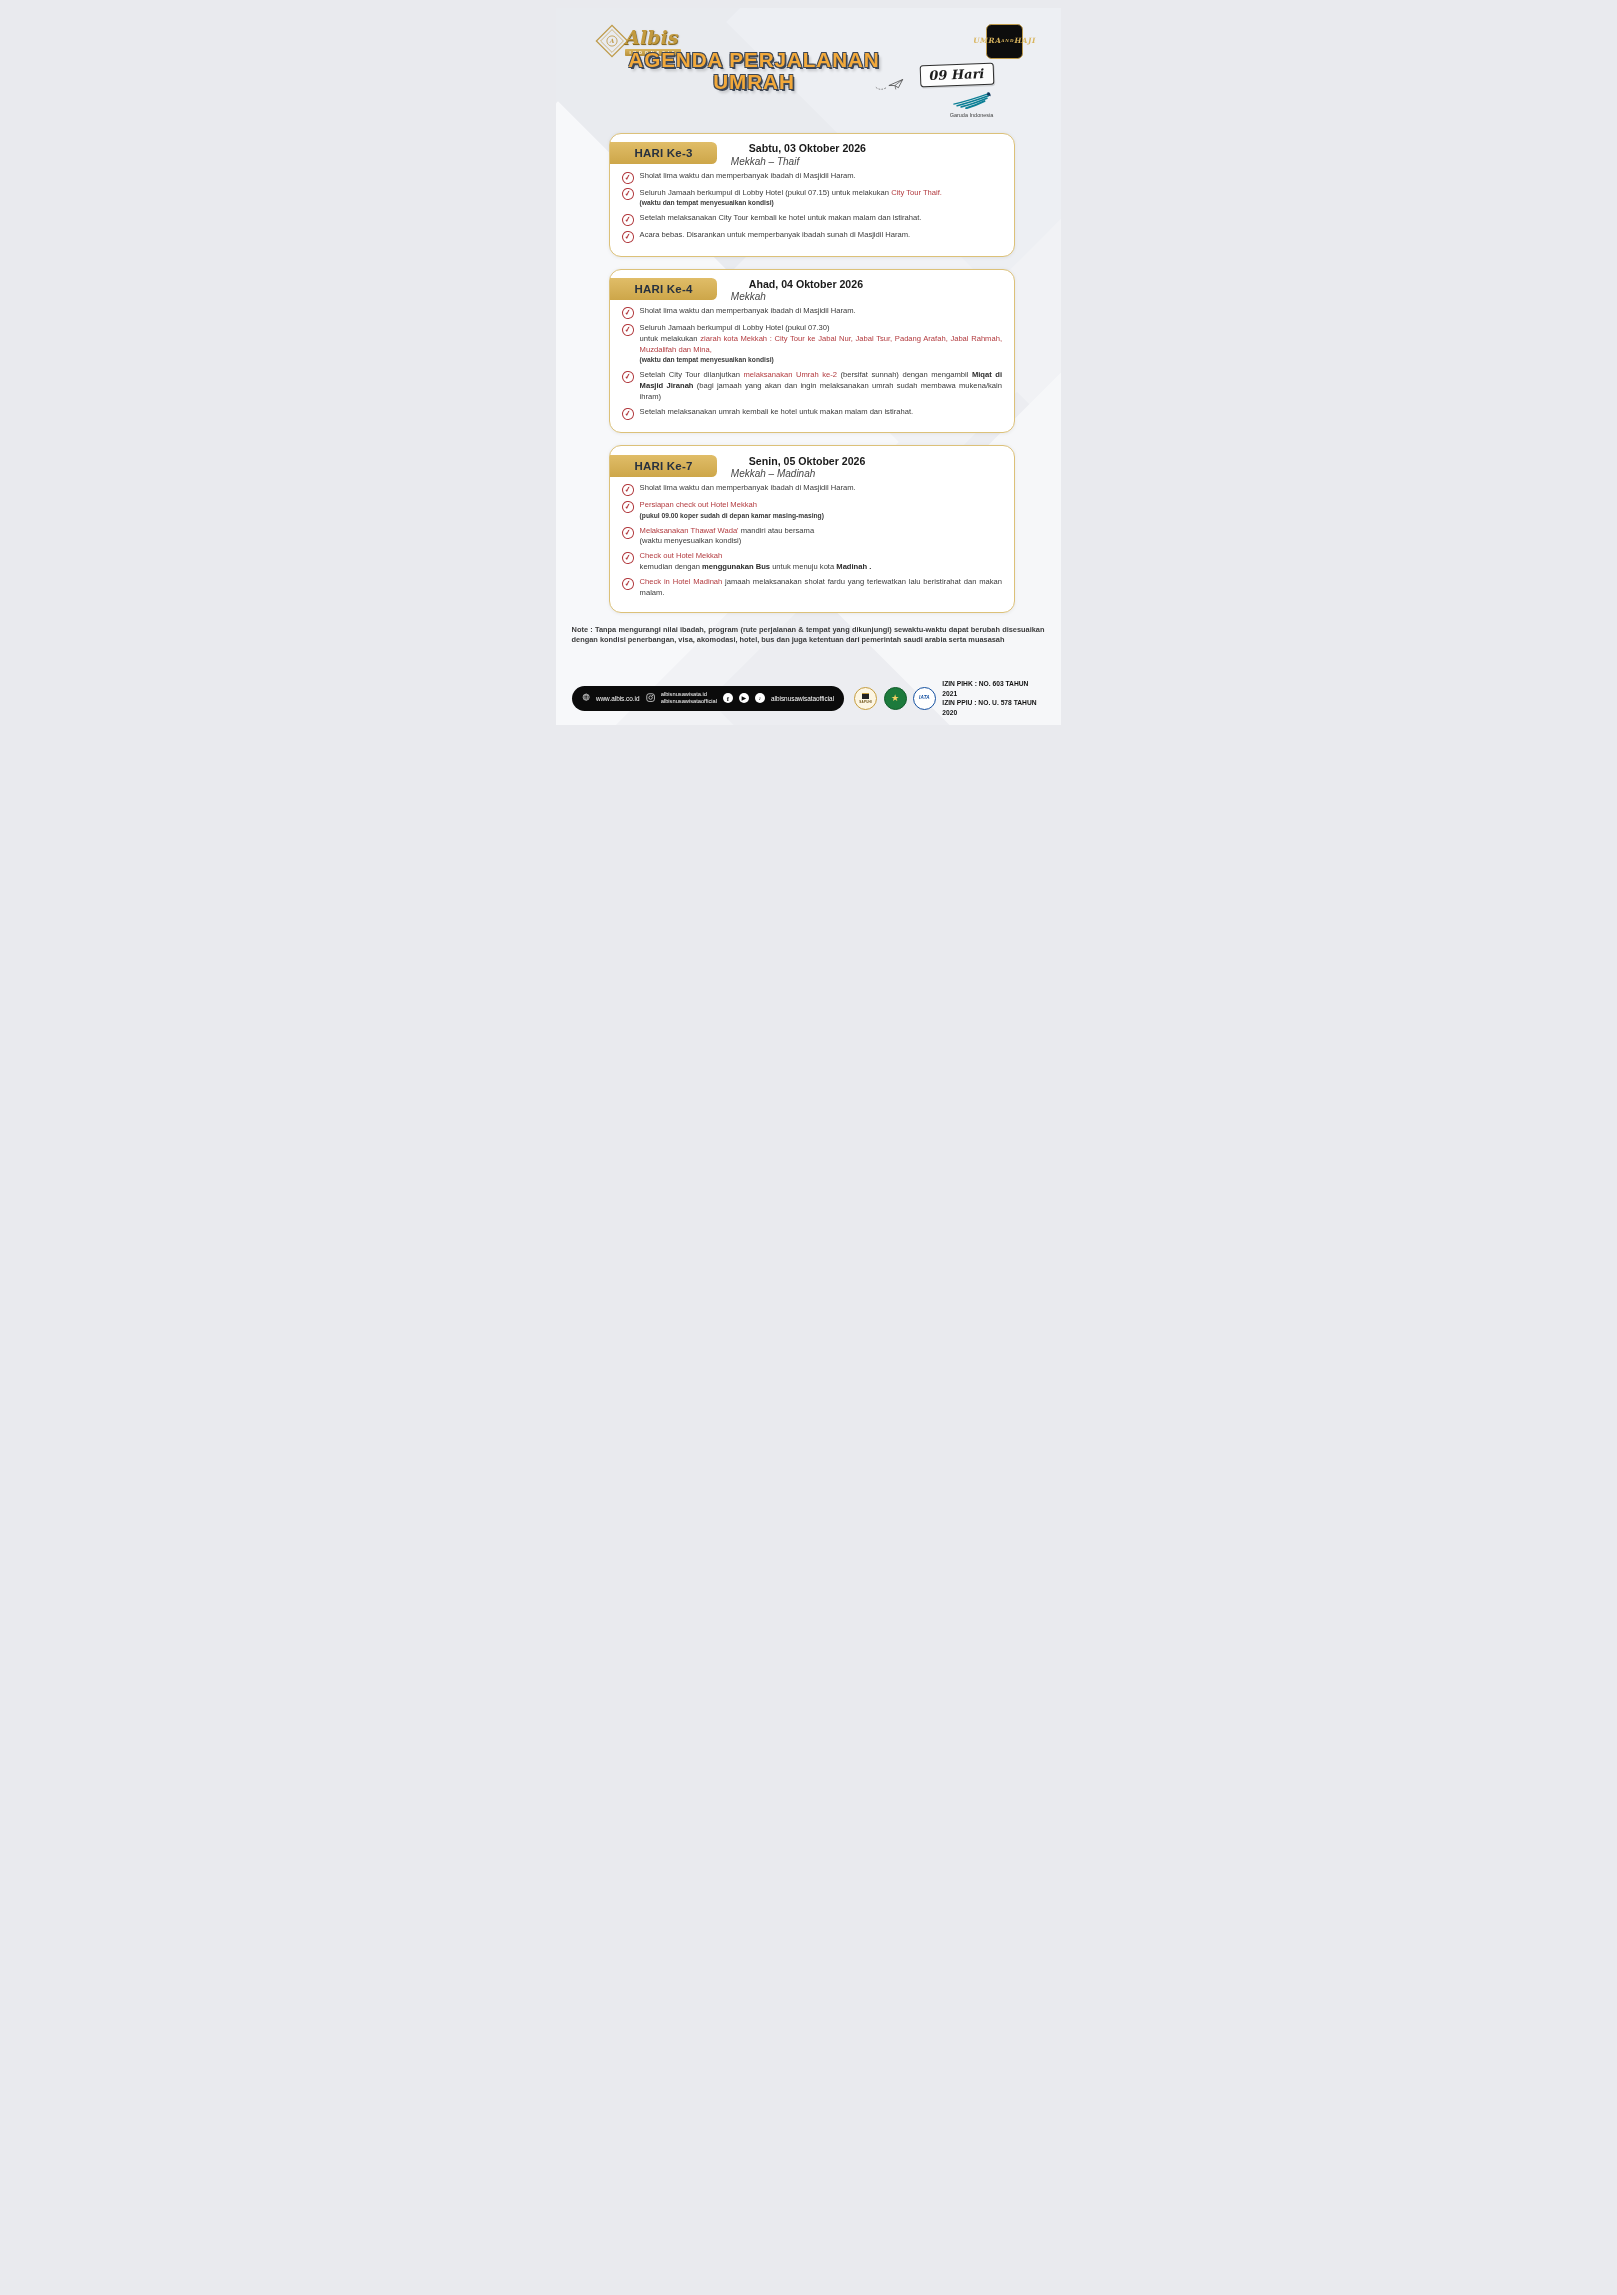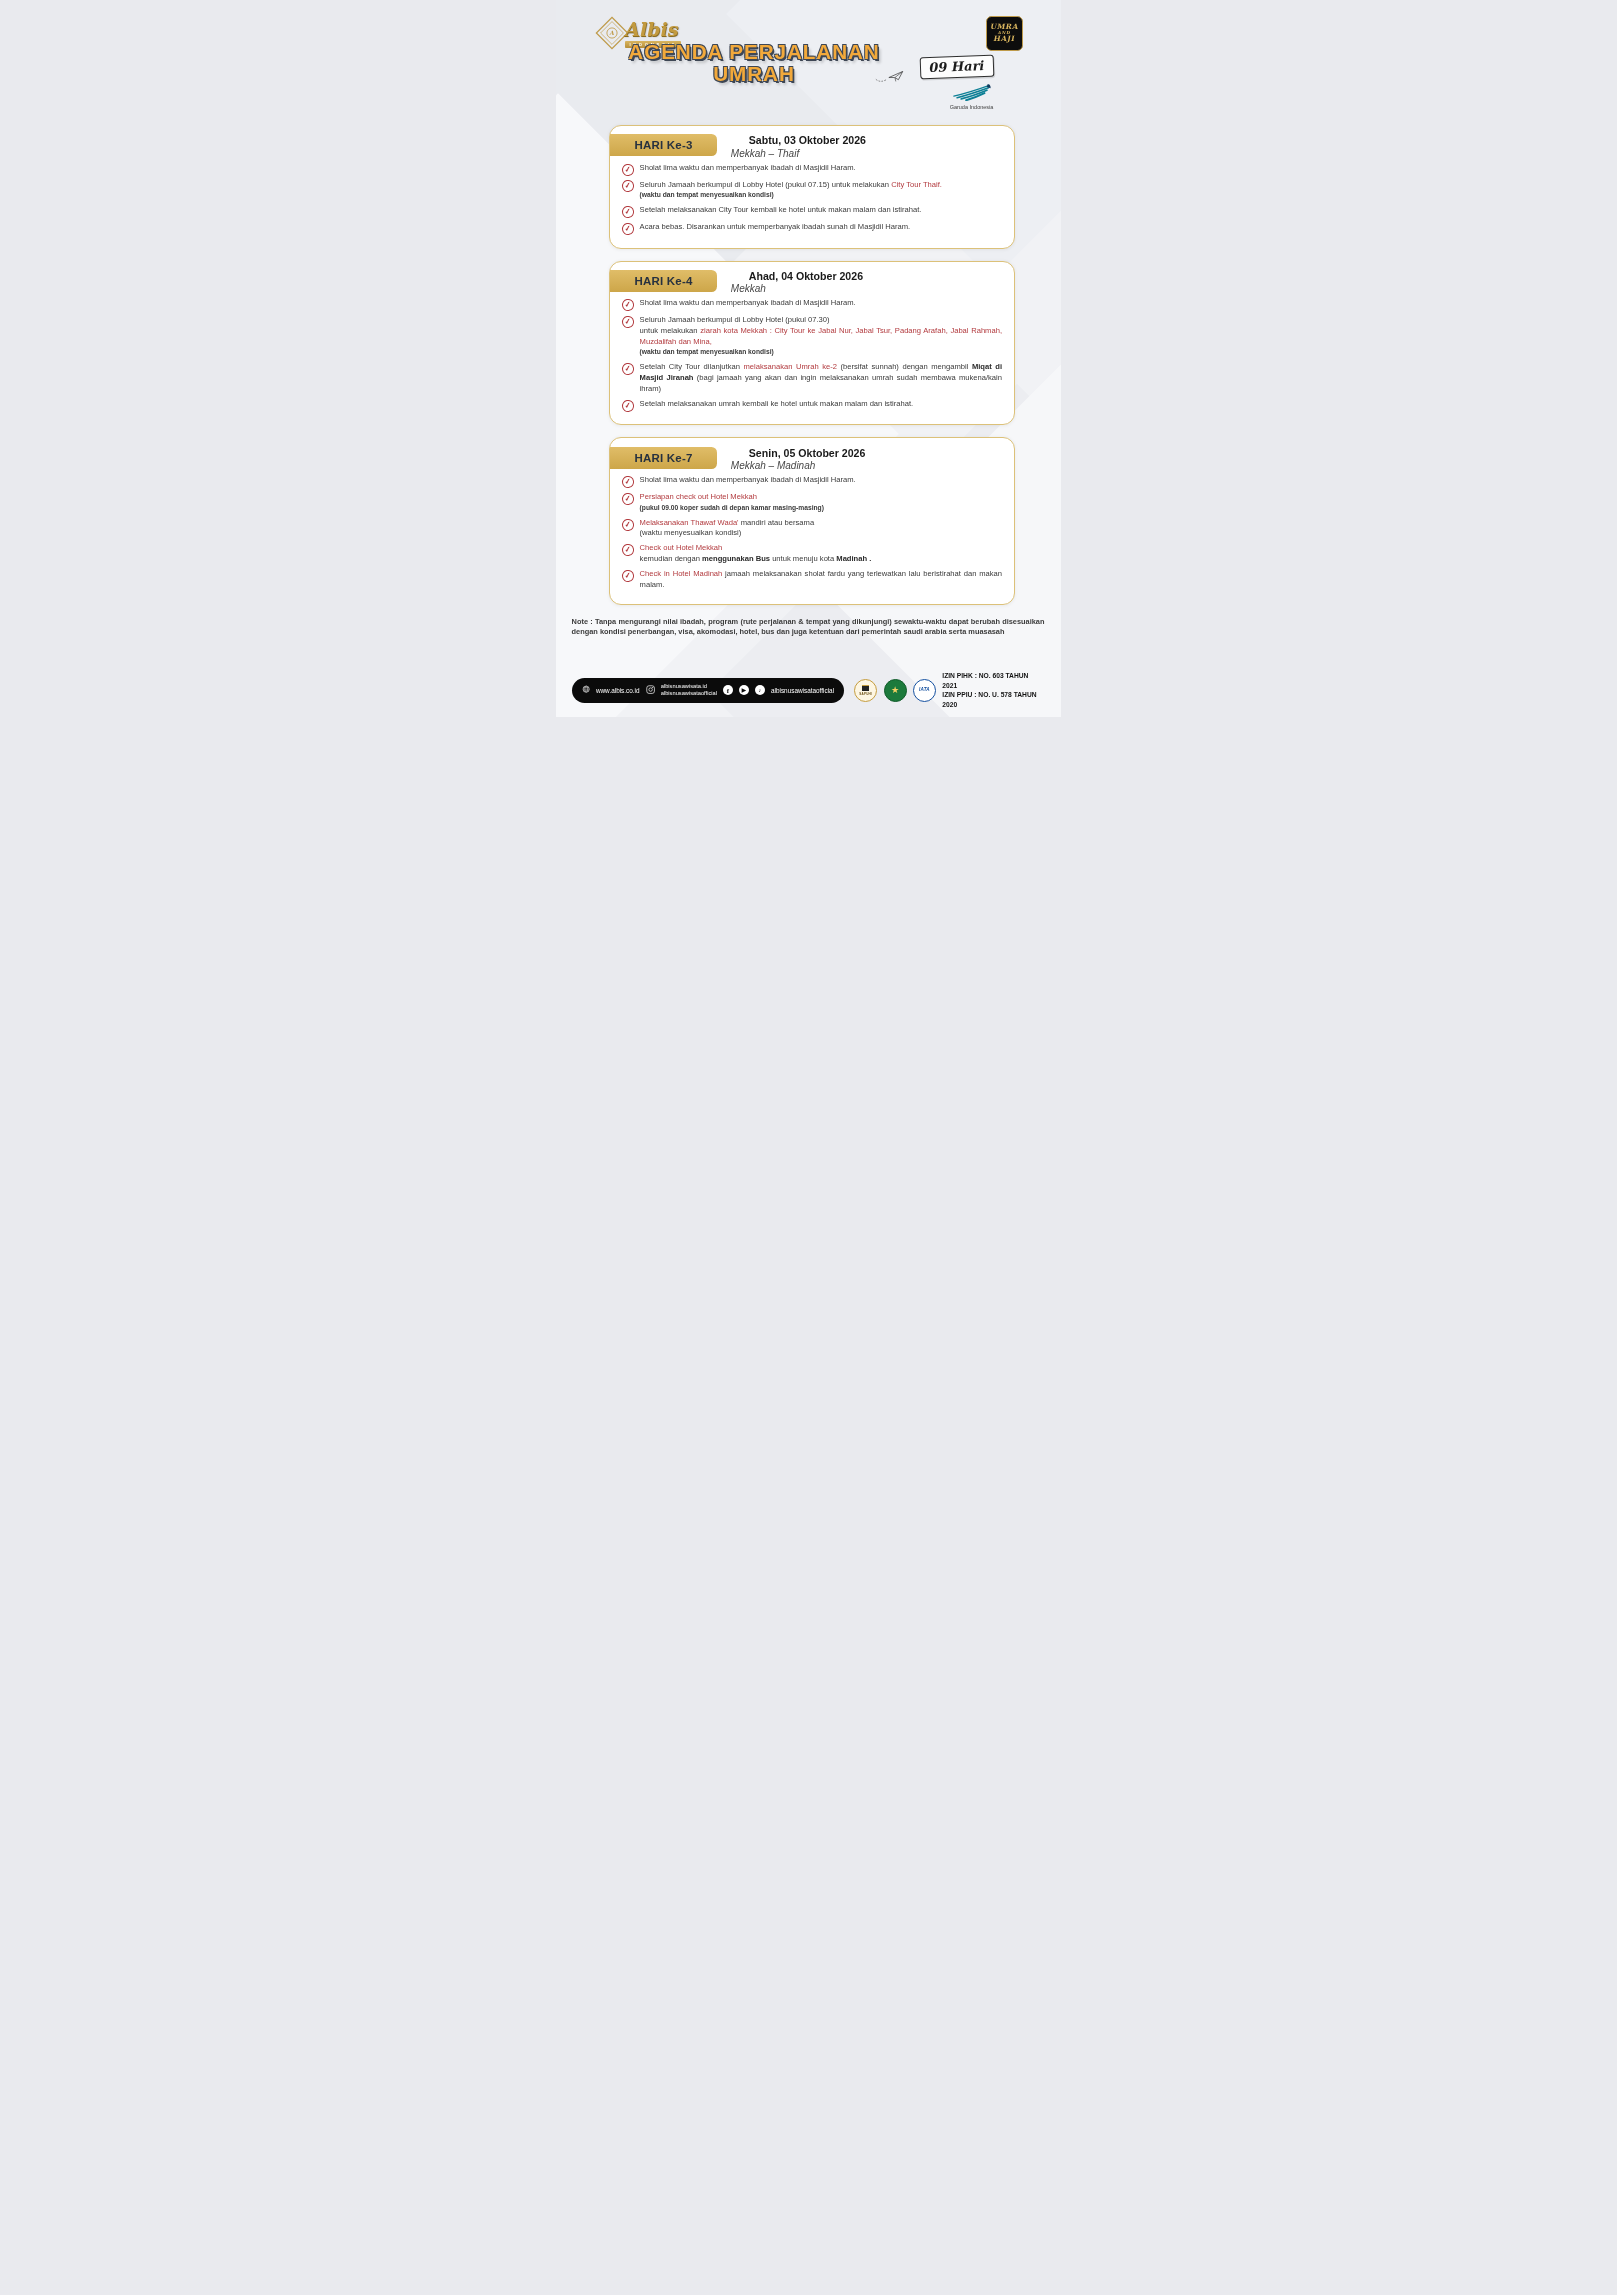--- a/index.html
+++ b/index.html
@@ -1,16 +1,16 @@
 <!DOCTYPE html>
 <html style="font-size:7.3px"><head>
 <meta charset="utf-8">
 <style>
   html,body{margin:0;padding:0;background:#e9eaee;font-family:"Liberation Sans",sans-serif;}
-  .page{position:relative;width:505px;height:717px;margin:0 auto;background:#f1f2f5;overflow:hidden;}
+  .page{position:relative;width:505px;height:717px;margin:8px auto;background:#f1f2f5;overflow:hidden;}
 
   
   .bg-shape{position:absolute;z-index:0;}
   .s1{top:-119px;left:-147px;width:413px;height:413px;transform:rotate(45deg);background:#e9ebef;}
   .s2{top:-174px;right:-119px;width:376px;height:376px;transform:rotate(45deg);background:#edeff3;}
   .s3{top:193px;left:-239px;width:482px;height:482px;transform:rotate(45deg);background:#f7f8fa;}
   .s4{bottom:-193px;right:-174px;width:436px;height:436px;transform:rotate(45deg);background:#ecedf1;}
   .s5{top:413px;right:-211px;width:367px;height:367px;transform:rotate(45deg);background:#f6f7f9;}
 
   .content{position:relative;z-index:2;}
@@ -24,21 +24,21 @@
 
   .title-wrap{position:absolute;left:68px;top:41px;width:260px;text-align:center;}
   .big-title{font-weight:bold;font-size:20.7px;line-height:1.06;letter-spacing:0.9px;color:#f2a93b;
     text-shadow:-0.9px -0.9px 0 #3e4755,0.9px -0.9px 0 #3e4755,-0.9px 0.9px 0 #3e4755,0.9px 0.9px 0 #3e4755,1.8px 2.3px 0 #3e4755,3.2px 3.7px 2.8px rgba(0,0,0,.18);}
 
   .plane-doodle{position:absolute;left:319px;top:68px;}
   .duration-box{position:absolute;left:364px;top:56px;transform:rotate(-2deg);border:1.4px solid #2e2e2e;border-radius:3.2px;background:#fdfdfd;padding:2.3px 8.3px;font-family:"DejaVu Serif",serif;font-style:italic;font-weight:bold;font-size:13px;color:#1c1c1c;box-shadow:0.9px 1.4px 0 rgba(0,0,0,.12);}
   .garuda{position:absolute;left:388px;top:82px;width:55px;text-align:center;}
   .garuda-label{font-size:5.5px;color:#3f3f3f;margin-top:0.5px;}
 
-  .umra-badge{position:absolute;left:430px;top:15.6px;width:35px;height:33px;background:#0d0d0d;border:0.9px solid #bf9b4a;border-radius:5.5px;display:flex;flex-direction:column;align-items:center;justify-content:center;font-family:"DejaVu Serif",serif;font-style:italic;font-weight:bold;color:#d9b55e;line-height:1.05;}
+  .umra-badge{position:absolute;left:430px;top:15.6px;width:35px;height:33px;background:#0d0d0d;border:0.9px solid #bf9b4a;border-radius:5.5px;display:flex;align-items:center;justify-content:center;font-family:"DejaVu Serif",serif;font-style:italic;font-weight:bold;color:#d9b55e;line-height:1.05;}
   .umra-badge .l1,.umra-badge .l3{font-size:7.3px;letter-spacing:0.5px;}
   .umra-badge .l2{font-size:4.1px;letter-spacing:0.9px;}
 
   
   .day-card{position:relative;margin:0 46px 12px 53px;background:#fff;border:1.4px solid #dcc179;border-radius:12px;padding:8.3px 12px 9.2px 12px;box-shadow:0 0.9px 3.7px rgba(0,0,0,.06);}
   .day-head{display:flex;align-items:flex-start;gap:13.8px;margin-bottom:3.7px;}
   .day-label{flex:0 0 auto;margin-left:-12px;width:107px;height:22px;background:linear-gradient(180deg,#e0bd68,#cda649);border-radius:0 5.5px 5.5px 0;display:flex;align-items:center;justify-content:center;font-weight:bold;font-size:11.5px;color:#27313f;letter-spacing:0.2px;}
   .day-date{font-weight:bold;font-size:10.6px;color:#191919;line-height:1.15;padding-left:18px;}
   .day-route{font-style:italic;font-size:10px;color:#474747;margin-top:1.4px;}
   .day-items{margin-top:1.8px;}

